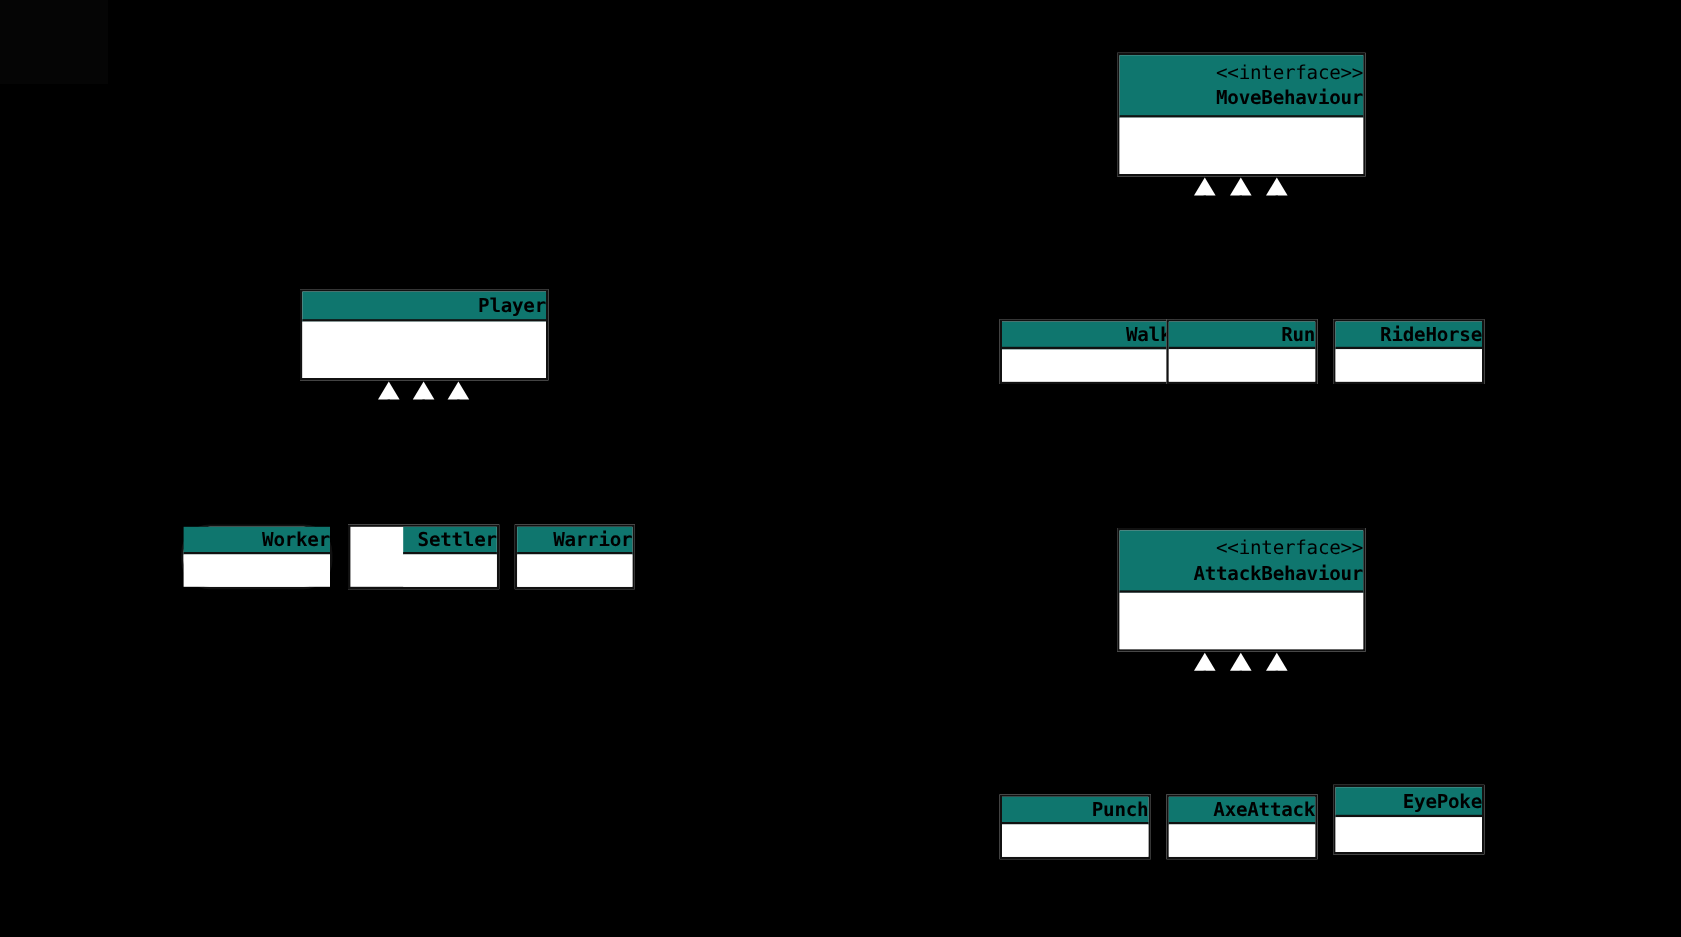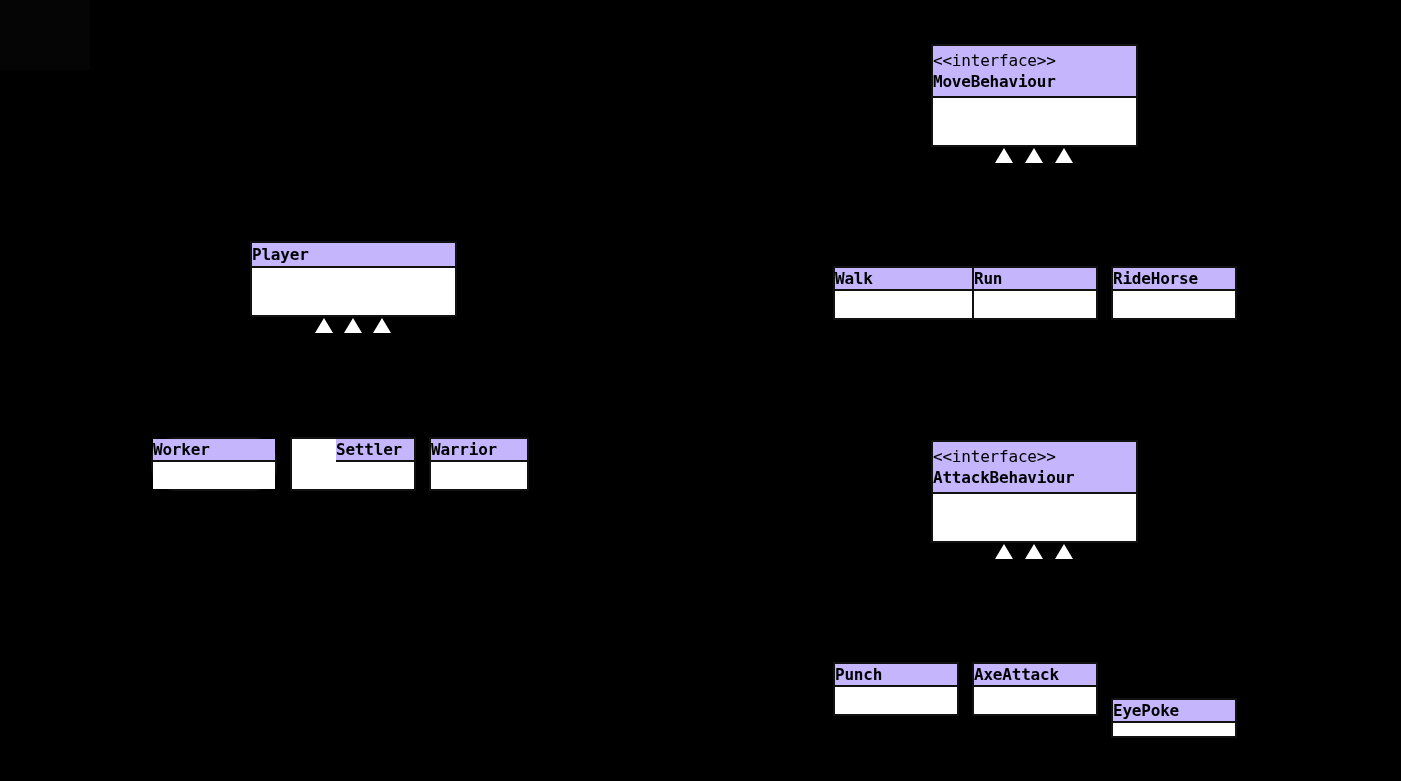--- a/index.html
+++ b/index.html
@@ -37,26 +37,26 @@
   .uml-box {
     position: absolute;
     box-sizing: border-box;
     background: #ffffff;
     border: 2px solid #111111;
     display: flex;
     flex-direction: column;
   }
   .uml-header {
     box-sizing: border-box;
-    background: #c4b5fd;
+    background: #0f766e;
     color: #000000;
     border-bottom: 2px solid #111111;
     display: flex;
     flex-direction: column;
-    align-items: flex-start;
+    align-items: flex-end;
     justify-content: center;
     line-height: 1.32;
     white-space: nowrap;
   }
   .uml-stereotype {
     font-size: 16px;
     letter-spacing: -0.2px;
   }
   .uml-name {
     font-size: 16px;
@@ -178,21 +178,21 @@
     <div class="uml-body"></div>
   </div>
 
   <div class="uml-box simple" style="left:972px; top:662px; width:126px; height:54px;">
     <div class="uml-header">
       <span class="uml-name plain">AxeAttack</span>
     </div>
     <div class="uml-body"></div>
   </div>
 
-  <div class="uml-box simple" style="left:1111px; top:698px; width:126px; height:40px;">
+  <div class="uml-box simple" style="left:1111px; top:654px; width:126px; height:58px;">
     <div class="uml-header">
       <span class="uml-name plain">EyePoke</span>
     </div>
     <div class="uml-body"></div>
   </div>
 
   <div class="uml-box simple" style="left:250px; top:241px; width:207px; height:76px;">
     <div class="uml-header">
       <span class="uml-name plain">Player</span>
     </div>

